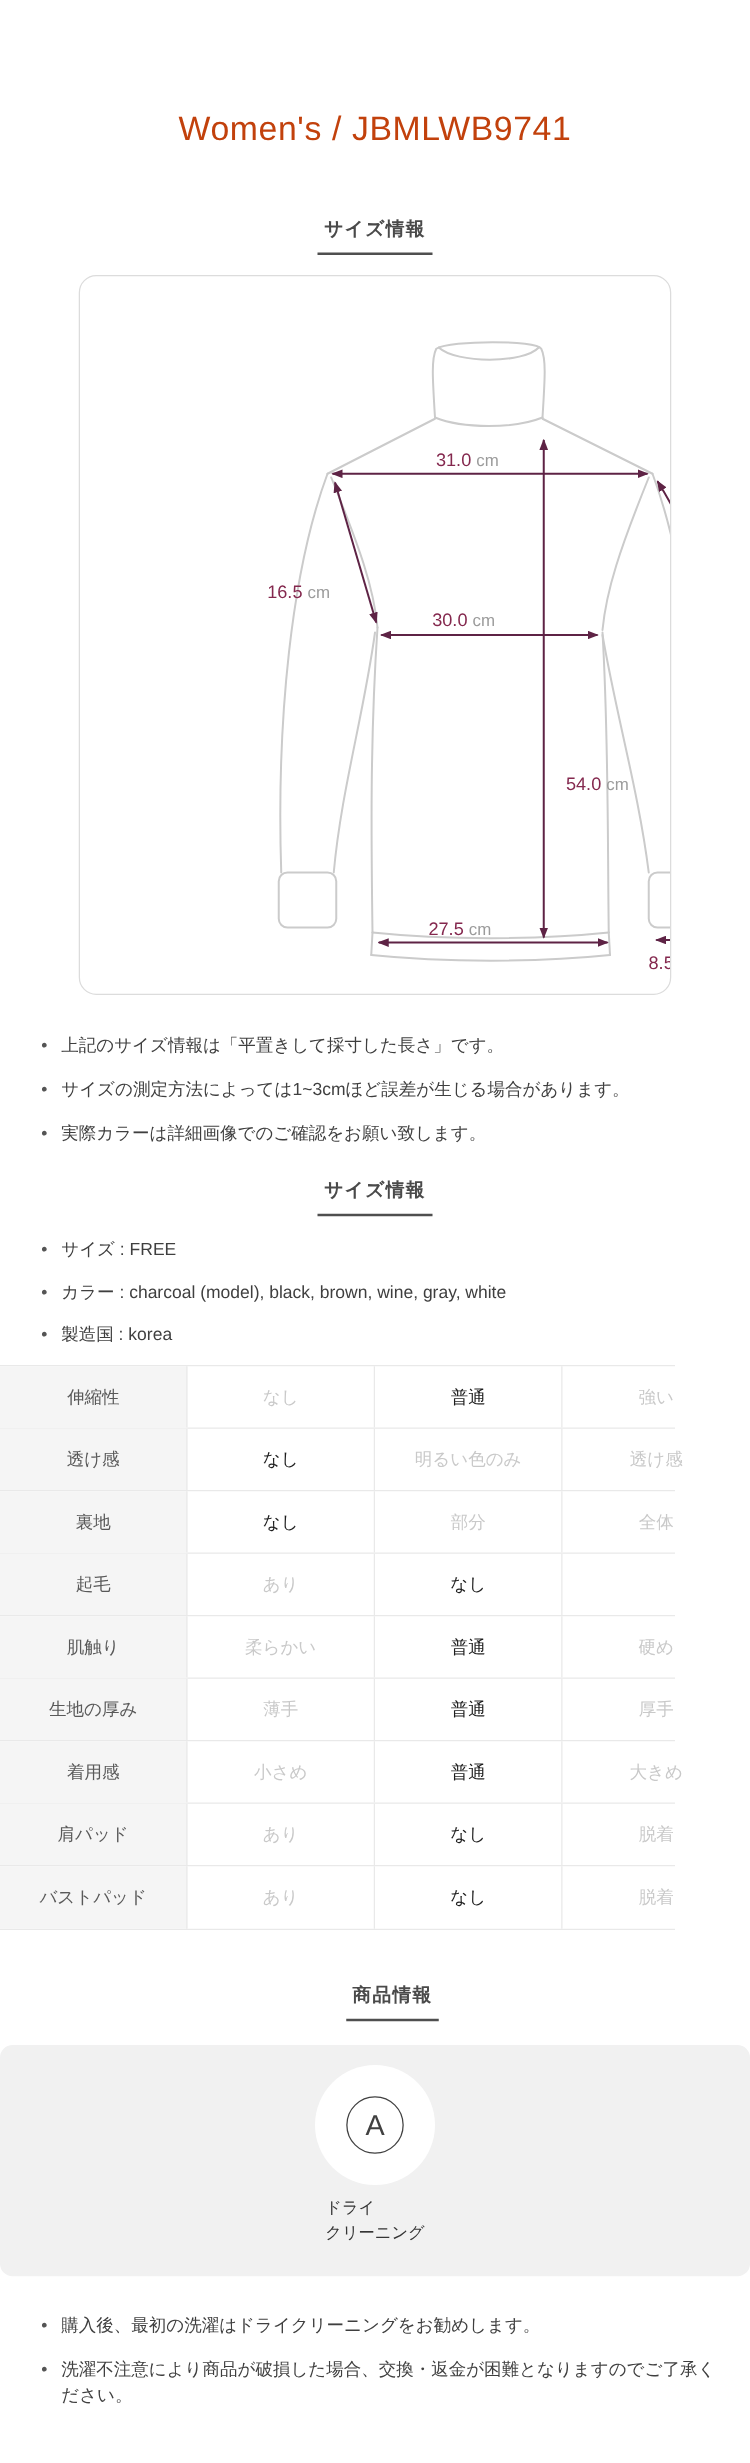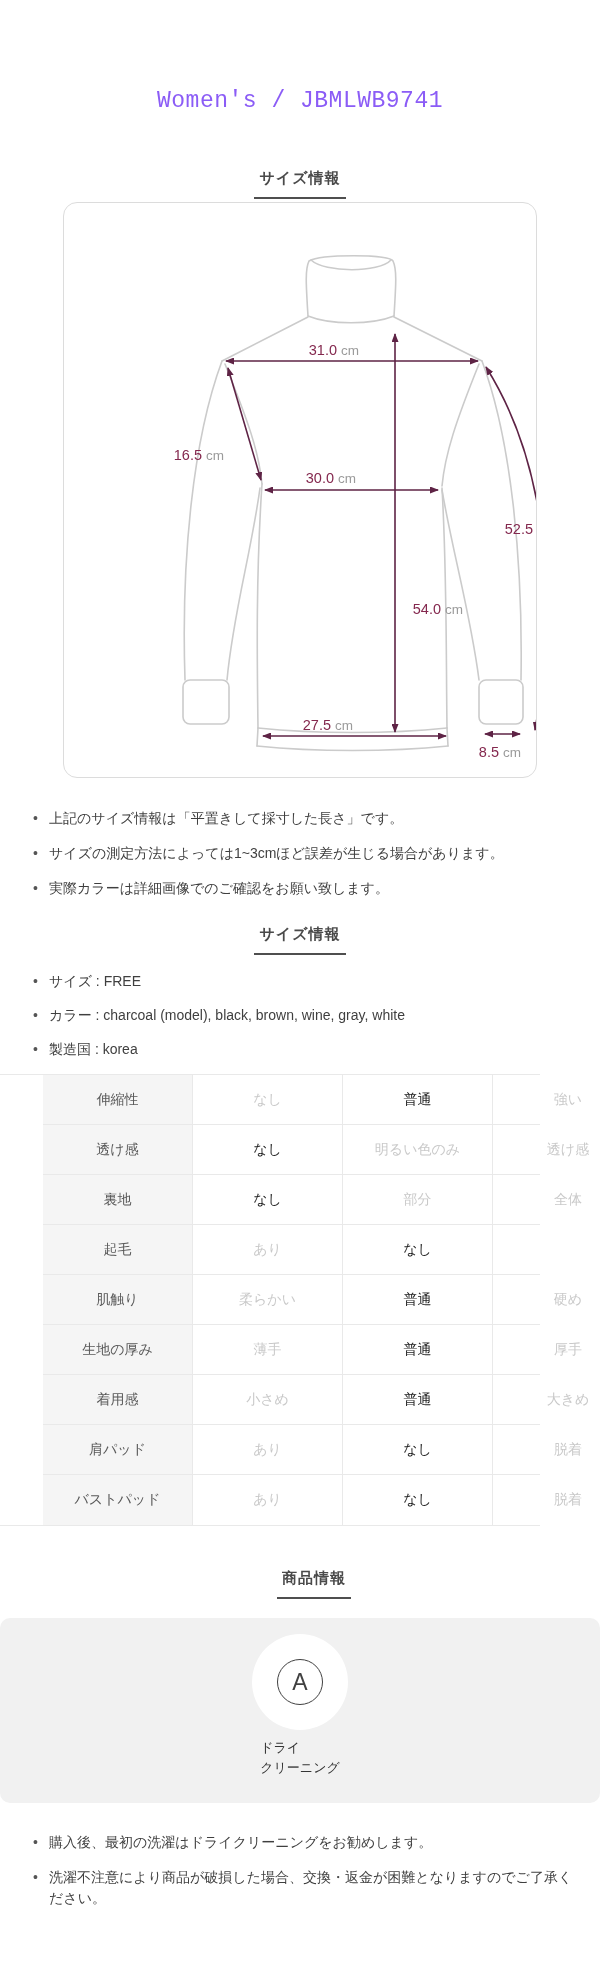--- a/index.html
+++ b/index.html
@@ -5,41 +5,41 @@
   :root{
     --measure-line:#5e2345; --measure-value:#84284e; --measure-unit:#9b9b9b;
     --outline:#cbcbcb; --text:#3f3f3f; --selected-text:#1d1d1d; --unselected-text:#c9c9c9;
     --label-bg:#f5f5f5; --table-border:#e9e9e9; --box-border:#dcdcdc; --panel-bg:#f1f1f1;
   }
   *{box-sizing:border-box;margin:0;padding:0;}
   html,body{background:#ffffff;}
   body{width:600px;font-family:"Liberation Sans","DejaVu Sans",sans-serif;color:var(--text);}
   .page{width:600px;position:relative;}
 
-  .title{margin-top:88px;text-align:center;font-size:23px;font-weight:400;color:#8b5cf6;letter-spacing:.5px;font-family:Liberation Mono, monospace;}
+  .title{margin-top:88px;text-align:center;font-size:27px;font-weight:400;color:#c2410c;letter-spacing:.5px;}
 
   .sec-head{text-align:center;margin-top:55px;}
   .sec-head .sec-title{display:inline-block;font-size:15px;font-weight:bold;color:#4a4a4a;
     letter-spacing:1px;padding:0 5px 9px 5px;border-bottom:2px solid #4f4f4f;}
 
-  .diagram-box{margin:3px auto 0 auto;width:474px;height:576px;border:1px solid var(--box-border);
-    border-radius:14px;position:relative;overflow:hidden;}
+  .diagram-box{margin:16px auto 0 auto;width:474px;height:576px;border:1px solid var(--box-border);
+    border-radius:14px;position:relative;overflow:hidden;padding-left:40px;}
   .diagram-box svg{display:block;}
   .gline{fill:none;stroke:var(--outline);stroke-width:1.6;stroke-linecap:round;}
   .mline{fill:none;stroke:var(--measure-line);stroke-width:1.6;}
   .mhead{fill:var(--measure-line);}
   .val{fill:var(--measure-value);font-size:14.5px;font-weight:500;}
   .unit{fill:var(--measure-unit);font-size:13.5px;}
 
   ul.notes{list-style:none;margin-top:30px;padding:0 18px 0 33px;}
   ul.notes li{position:relative;padding-left:16px;font-size:14px;line-height:21px;margin-bottom:14px;color:var(--text);}
   ul.notes li::before{content:"\2022";position:absolute;left:0;top:0;color:#555;font-size:14px;}
   ul.notes.tight li{margin-bottom:13px;}
 
-  .fabric-table{margin-top:14px;width:540px;border-top:1px solid var(--table-border);border-bottom:1px solid var(--table-border);padding-left:43px;}
+  .fabric-table{margin-top:14px;width:540px;border-top:1px solid var(--table-border);border-bottom:1px solid var(--table-border);}
   .t-row{display:grid;grid-template-columns:150px 150px 150px 150px;height:50px;border-bottom:1px solid var(--table-border);}
   .t-row:last-child{border-bottom:none;}
   .t-label{background:var(--label-bg);color:#595959;font-size:14px;display:flex;align-items:center;justify-content:center;border-right:1px solid var(--table-border);}
   .t-cell{display:flex;align-items:center;justify-content:center;font-size:14px;color:var(--unselected-text);border-right:1px solid var(--table-border);}
   .t-cell:last-child{border-right:none;}
   .t-cell.sel{color:var(--selected-text);font-weight:normal;}
 
   .care-panel{margin:19px auto 0 auto;width:600px;height:185px;background:var(--panel-bg);border-radius:10px;
     display:flex;flex-direction:column;align-items:center;}
   .care-circle{margin-top:16px;width:96px;height:96px;border-radius:50%;background:#ffffff;

